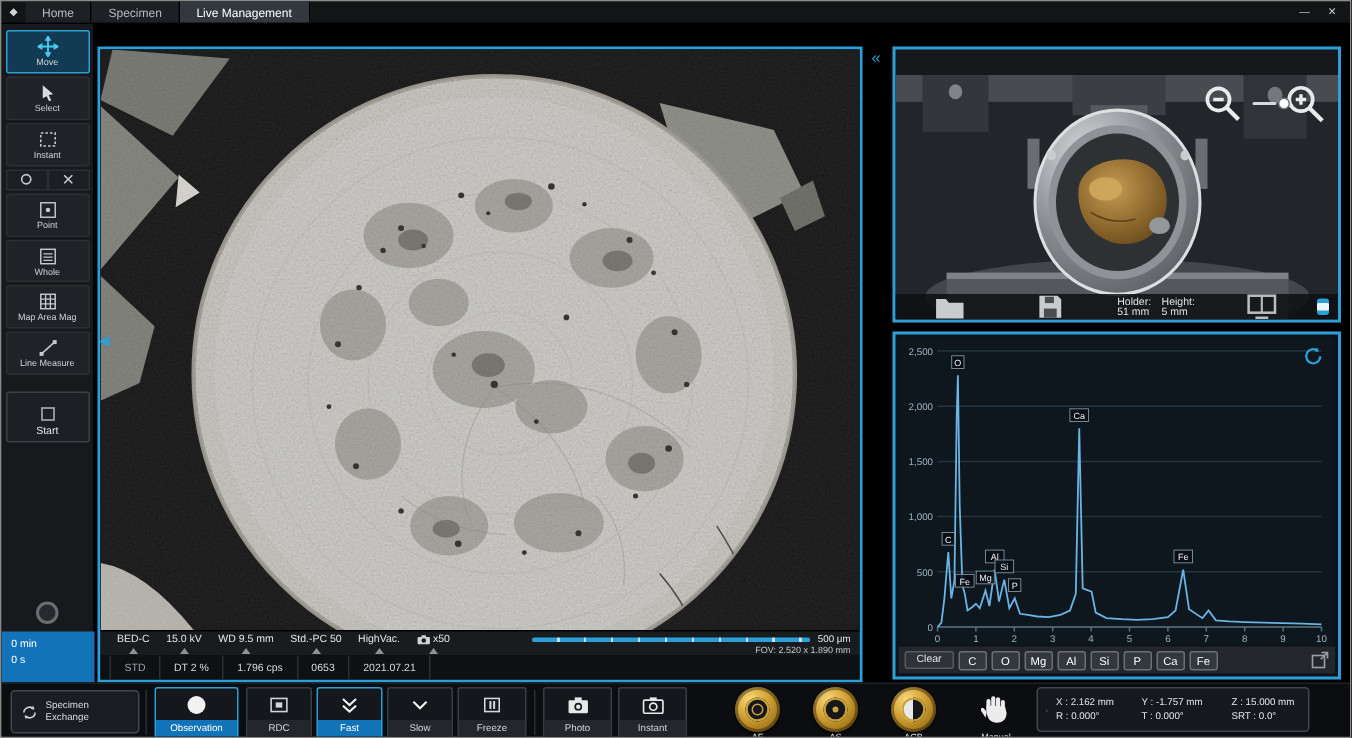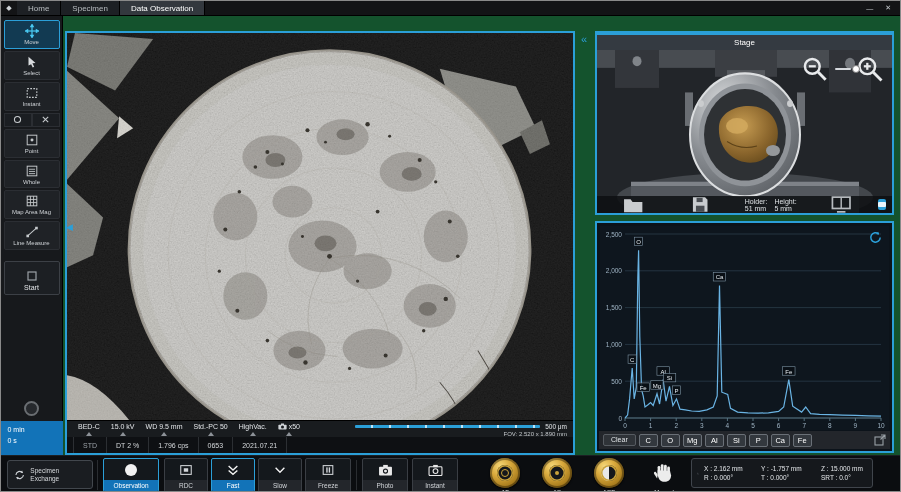--- a/index.html
+++ b/index.html
@@ -1,17 +1,17 @@
 <!DOCTYPE html>
 <html><head>
 <meta charset="utf-8">
 <style>
   *{margin:0;padding:0;box-sizing:border-box}
   body{background:#2e2e2e;font-family:"Liberation Sans",sans-serif}
-  #app{position:relative;width:901px;height:492px;background:#14532d;overflow:hidden;border:1px solid #8a8a8a;color:#d8dbde}
+  #app{position:relative;width:901px;height:492px;background:#000000;overflow:hidden;border:1px solid #8a8a8a;color:#d8dbde}
 
   
   #titlebar{position:absolute;top:0;left:0;right:0;height:15px;background:#131416;display:flex;align-items:stretch;font-size:8px;border-bottom:1px solid #000}
   #logo{width:16px;display:flex;align-items:center;justify-content:center;color:#cfd3d7;font-size:7px}
   .tb-tab{padding:0 11px;display:flex;align-items:center;background:#1d2024;border-right:1px solid #000;color:#b8bcc0;cursor:default}
   .tb-tab.active{background:#33383e;color:#fff}
   #tb-title{margin-left:8px;display:flex;align-items:center;color:#c9cdd1;white-space:nowrap}
   #win-controls{margin-left:auto;display:flex;align-items:center;gap:12px;padding-right:9px;color:#c4c8cc;font-size:7px}
 
   
@@ -96,21 +96,21 @@
 </style>
 </head>
 <body>
 
 <div id="app">
 
   <div id="titlebar">
     <span id="logo">◆</span>
     <div class="tb-tab">Home</div>
     <div class="tb-tab">Specimen</div>
-    <div class="tb-tab active">Data Observation</div>
+    <div class="tb-tab active">Live Management</div>
     <div id="win-controls">
       <span>—</span>
       <span>✕</span>
     </div>
   </div>
 
   <div id="sidebar">
     <div class="tool active">
       <svg viewBox="0 0 16 16">
           <g stroke="#49c9f2" stroke-width="1.4" fill="#49c9f2">
@@ -340,21 +340,20 @@
       <div class="cell">0653</div>
       <div class="cell">2021.07.21</div>
     </div>
   </div>
 
   <span class="collapse-glyph" style="left:65px;top:222px">◀</span>
   <span class="collapse-glyph" style="left:580px;top:33px;font-size:11px">«</span>
 
   <div id="stage-panel">
     <div id="stage-tabs">
-      <div class="stab active">Stage</div>
     </div>
     <div id="stage-cam">
       <svg viewBox="0 0 295 146" preserveAspectRatio="none">
         <defs>
           <radialGradient id="mg" cx="32%" cy="26%" r="85%">
               <stop offset="0%" stop-color="#d9dbdd"></stop>
               <stop offset="55%" stop-color="#85898e"></stop>
               <stop offset="100%" stop-color="#5b5f64"></stop>
             </radialGradient>
           <radialGradient id="rg" cx="40%" cy="35%" r="80%">

